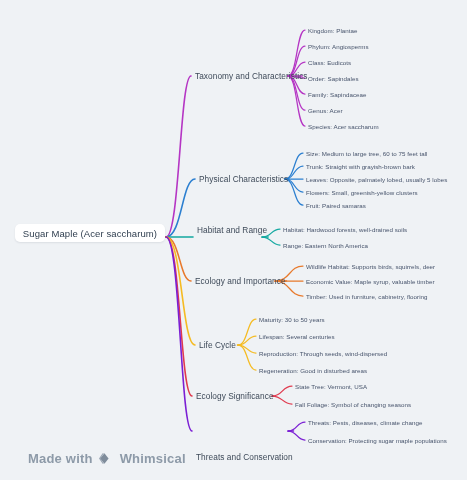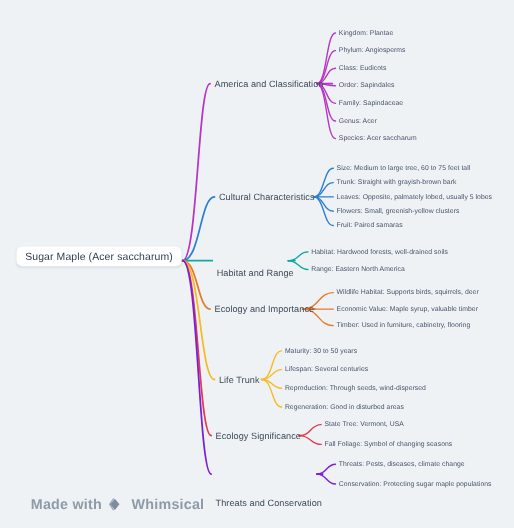--- a/index.html
+++ b/index.html
@@ -106,42 +106,42 @@
         <path d="M 288 431 C 297.35 431, 296.5 422, 305 422" stroke="#7b1fd4" stroke-width="1.25" fill="none"></path>
         <path d="M 288 431 C 297.35 431, 296.5 440, 305 440" stroke="#7b1fd4" stroke-width="1.25" fill="none"></path>
       </g>
   </svg>
 
   <div class="root-node">
     <span class="root-label">Sugar Maple (Acer saccharum)</span>
   </div>
 
   <div id="label-layer">
-      <div class="branch-label" style="left: 195px; top: 76px;">America and Classification</div>
+      <div class="branch-label" style="left: 195px; top: 76px;">Taxonomy and Characteristics</div>
       <div class="leaf-label" style="left: 308px; top: 30px;">Kingdom: Plantae</div>
       <div class="leaf-label" style="left: 308px; top: 46px;">Phylum: Angiosperms</div>
       <div class="leaf-label" style="left: 308px; top: 62px;">Class: Eudicots</div>
       <div class="leaf-label" style="left: 308px; top: 78px;">Order: Sapindales</div>
       <div class="leaf-label" style="left: 308px; top: 94px;">Family: Sapindaceae</div>
       <div class="leaf-label" style="left: 308px; top: 110px;">Genus: Acer</div>
       <div class="leaf-label" style="left: 308px; top: 126px;">Species: Acer saccharum</div>
-      <div class="branch-label" style="left: 199px; top: 179px;">Cultural Characteristics</div>
+      <div class="branch-label" style="left: 199px; top: 179px;">Physical Characteristics</div>
       <div class="leaf-label" style="left: 306px; top: 153px;">Size: Medium to large tree, 60 to 75 feet tall</div>
       <div class="leaf-label" style="left: 306px; top: 166px;">Trunk: Straight with grayish-brown bark</div>
       <div class="leaf-label" style="left: 306px; top: 179px;">Leaves: Opposite, palmately lobed, usually 5 lobes</div>
       <div class="leaf-label" style="left: 306px; top: 192px;">Flowers: Small, greenish-yellow clusters</div>
       <div class="leaf-label" style="left: 306px; top: 205px;">Fruit: Paired samaras</div>
-      <div class="branch-label" style="left: 197px; top: 248px;">Habitat and Range</div>
+      <div class="branch-label" style="left: 197px; top: 230px;">Habitat and Range</div>
       <div class="leaf-label" style="left: 283px; top: 229px;">Habitat: Hardwood forests, well-drained soils</div>
       <div class="leaf-label" style="left: 283px; top: 245px;">Range: Eastern North America</div>
       <div class="branch-label" style="left: 195px; top: 281px;">Ecology and Importance</div>
       <div class="leaf-label" style="left: 306px; top: 266px;">Wildlife Habitat: Supports birds, squirrels, deer</div>
       <div class="leaf-label" style="left: 306px; top: 281px;">Economic Value: Maple syrup, valuable timber</div>
       <div class="leaf-label" style="left: 306px; top: 296px;">Timber: Used in furniture, cabinetry, flooring</div>
-      <div class="branch-label" style="left: 199px; top: 345px;">Life Trunk</div>
+      <div class="branch-label" style="left: 199px; top: 345px;">Life Cycle</div>
       <div class="leaf-label" style="left: 259px; top: 319px;">Maturity: 30 to 50 years</div>
       <div class="leaf-label" style="left: 259px; top: 336px;">Lifespan: Several centuries</div>
       <div class="leaf-label" style="left: 259px; top: 353px;">Reproduction: Through seeds, wind-dispersed</div>
       <div class="leaf-label" style="left: 259px; top: 370px;">Regeneration: Good in disturbed areas</div>
       <div class="branch-label" style="left: 196px; top: 396px;">Ecology Significance</div>
       <div class="leaf-label" style="left: 295px; top: 386px;">State Tree: Vermont, USA</div>
       <div class="leaf-label" style="left: 295px; top: 404px;">Fall Foliage: Symbol of changing seasons</div>
       <div class="branch-label" style="left: 196px; top: 431px; margin-top: 26px;">Threats and Conservation</div>
       <div class="leaf-label" style="left: 308px; top: 422px;">Threats: Pests, diseases, climate change</div>
       <div class="leaf-label" style="left: 308px; top: 440px;">Conservation: Protecting sugar maple populations</div>

